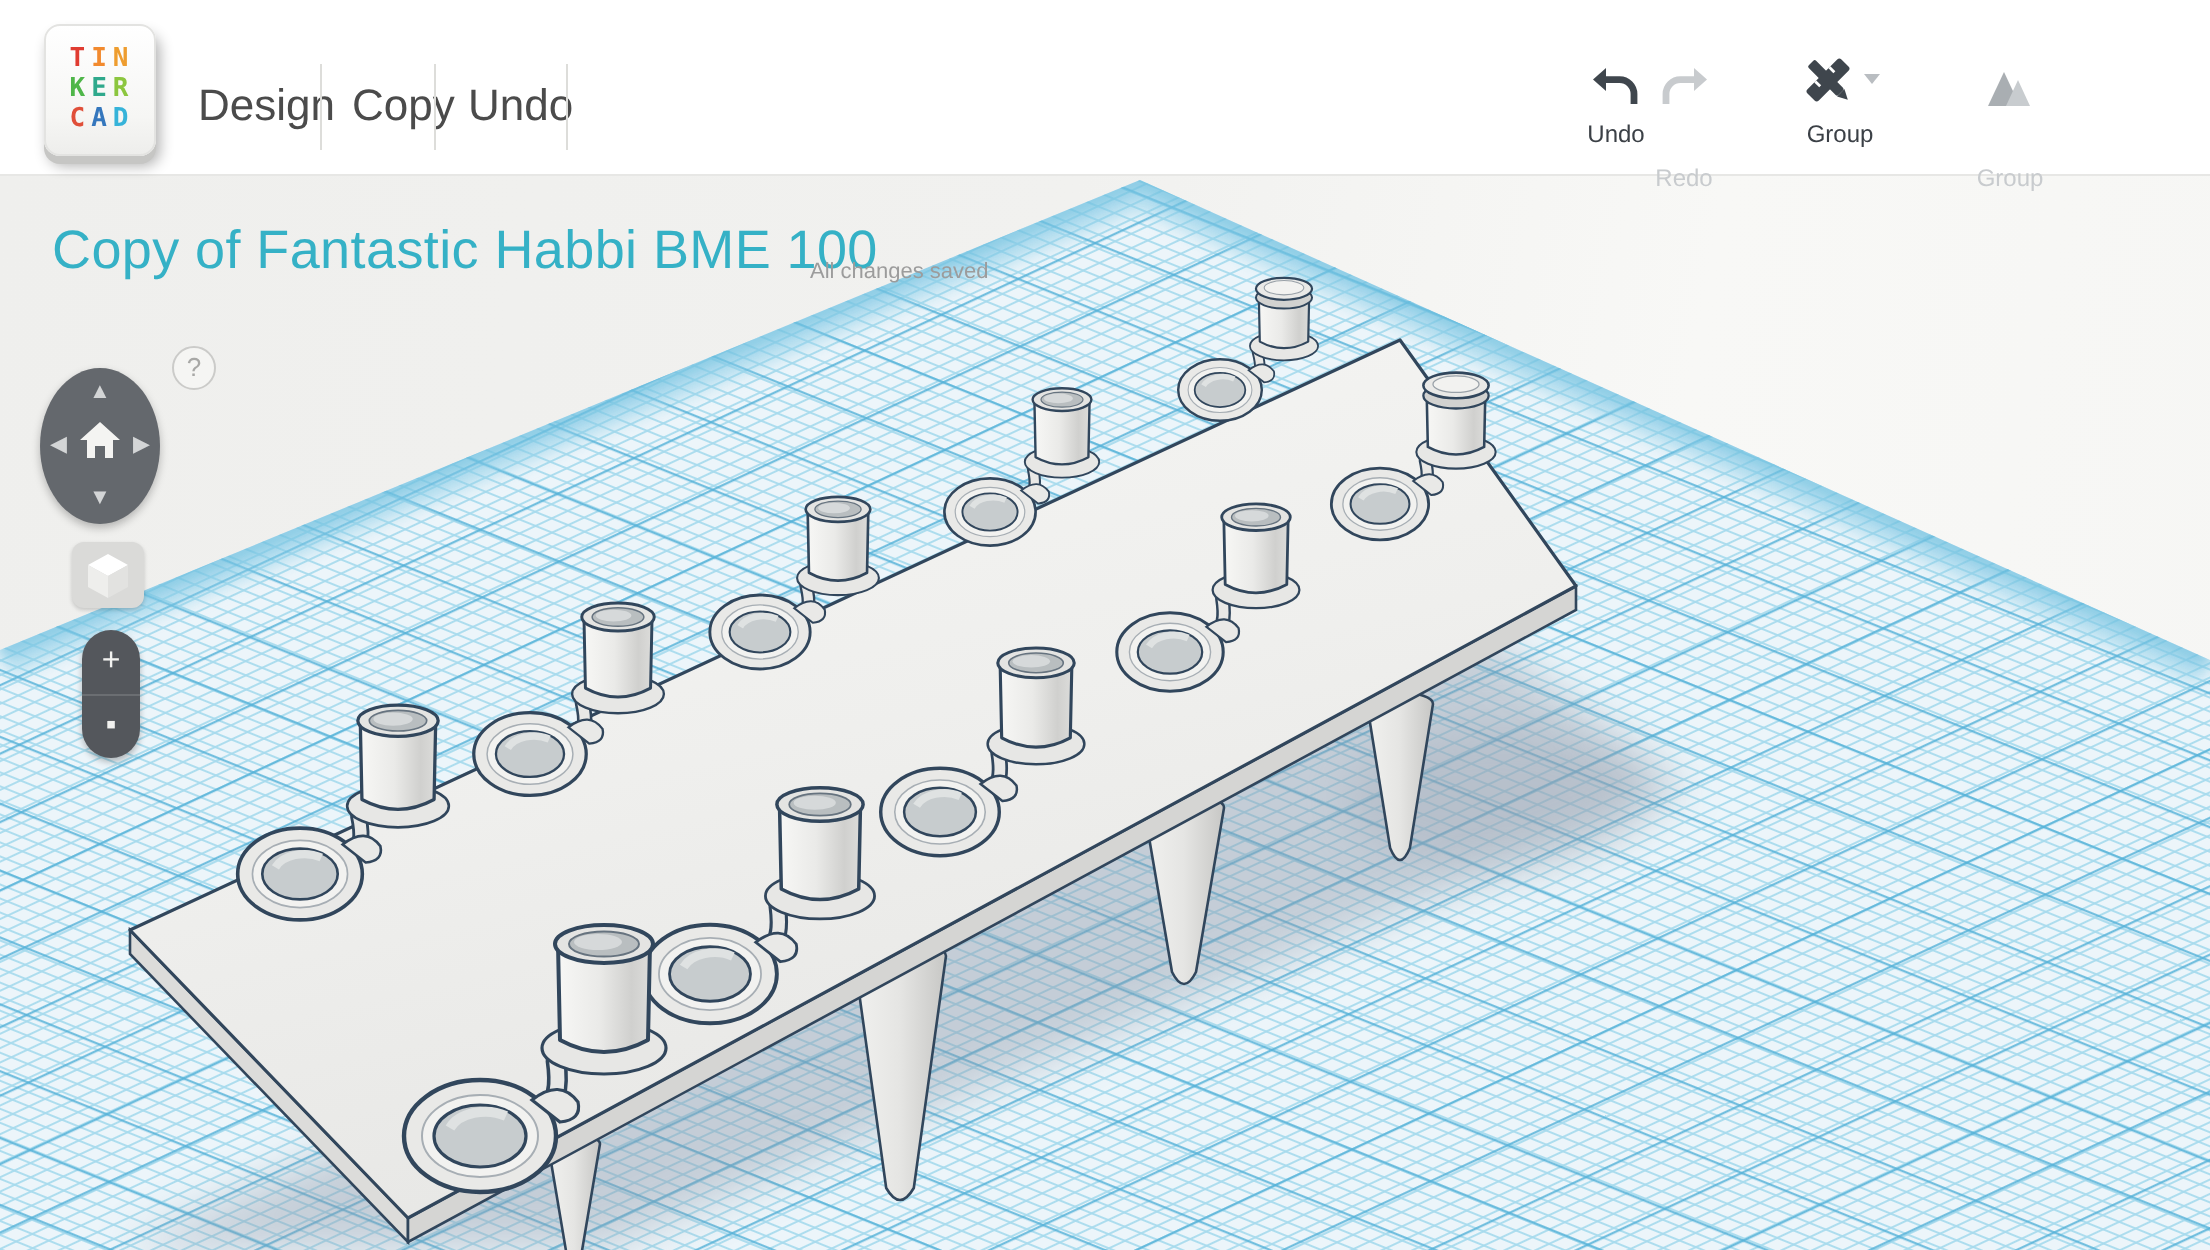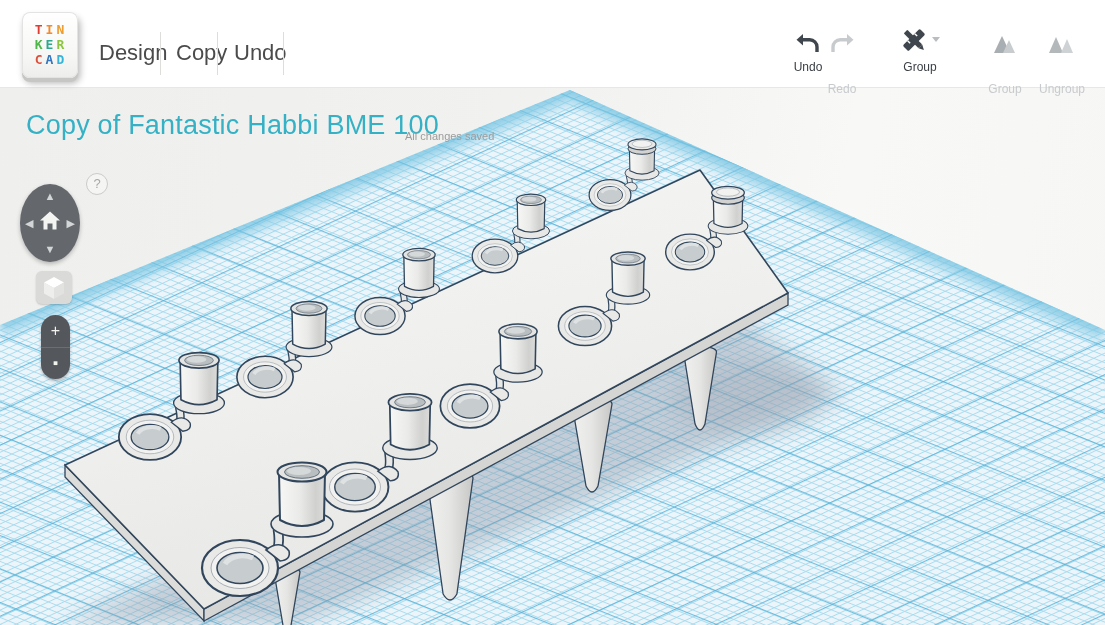--- a/index.html
+++ b/index.html
@@ -142,29 +142,20 @@
     <div class="tool disabled" style="left:973px">
       <span class="ticon">
         <svg width="26" height="22" viewBox="0 0 26 22">
           <polygon points="2,21 10,4 18,21" fill="#a9aeb2"></polygon>
           <polygon points="11,21 17,8 23,21" fill="#c8cccf"></polygon>
         </svg>
       </span>
       <span class="tlabel">Group</span>
     </div>
 
-    <div class="tool disabled" style="left:1030px">
-      <span class="ticon">
-        <svg width="28" height="22" viewBox="0 0 28 22">
-          <polygon points="1,21 8,5 15,21" fill="#b3b8bb"></polygon>
-          <polygon points="13,21 19,7 25,21" fill="#ced2d5"></polygon>
-        </svg>
-      </span>
-      <span class="tlabel">Ungroup</span>
-    </div>
   </div>
 
   <div class="scene">
 
     <svg class="scene-svg" viewBox="0 88 1105 537" preserveAspectRatio="none">
       <defs>
         <clipPath id="planeClip">
             <path d="M570,90 L1105,330 L1105,625 L0,625 L0,325 Z"></path>
           </clipPath>
 

